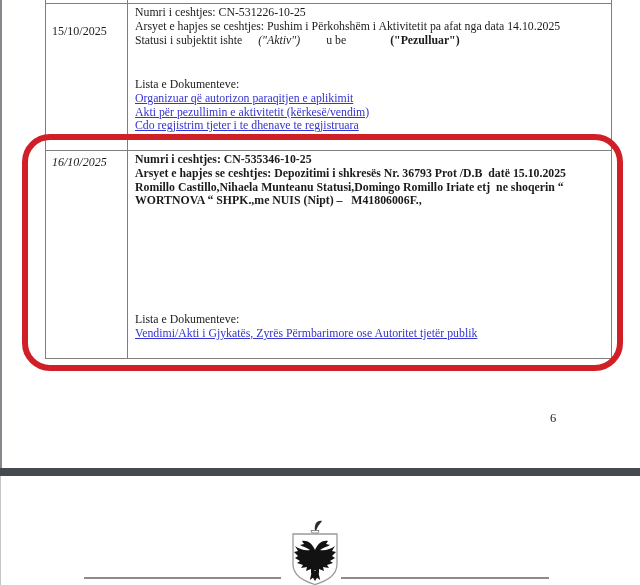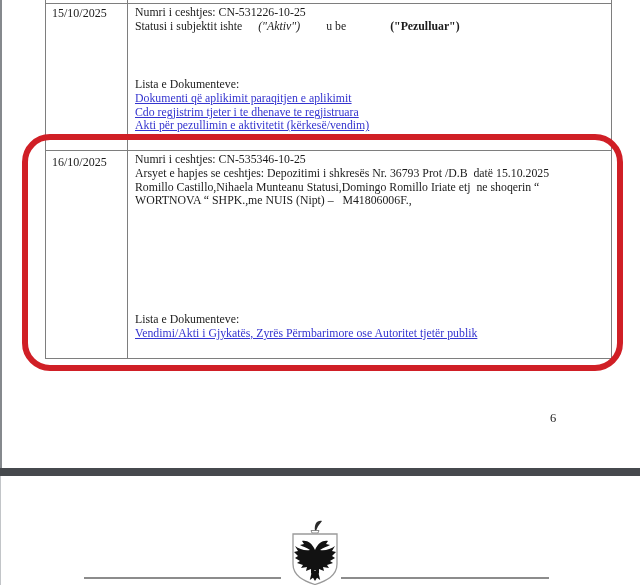--- a/index.html
+++ b/index.html
@@ -17,25 +17,25 @@
   .case-table{
     left:45px;top:0;width:565px;height:358px;
     border-left:1px solid #7e7e7e;border-right:1px solid #7e7e7e;
     border-bottom:1px solid #7e7e7e;box-sizing:content-box;
   }
   .h-top{top:3px;left:0;width:565px;height:1px;background:#7e7e7e;}
   .v-col{left:81px;top:0;height:358px;width:1px;background:#7e7e7e;}
   .h-row{top:150px;left:0;width:565px;height:1px;background:#7e7e7e;}
   .tline{white-space:pre;font-size:11.8px;line-height:13.8px;}
   .date{font-size:12px;}
-  .date1{left:6px;top:6px;text-align:center;}
-  .date2{left:6px;top:155px;}
+  .date1{left:6px;top:24px;text-align:center;}
+  .date2{left:6px;top:155px;font-style:italic;}
   .r1-main{left:89px;top:6px;}
   .r1-docs{left:89px;top:78px;}
-  .r2-main{left:89px;top:153px;}
+  .r2-main{left:89px;top:153px;font-weight:bold;}
   .r2-docs{left:89px;top:313px;}
   .status-row{display:flex;}
   .u{}
   .seg-old{margin-left:16px;font-style:italic;}
   .seg-verb2{margin-left:26px;}
   .seg-new{margin-left:44px;font-weight:bold;}
   .doc-link{color:#3434cf;text-decoration:underline;cursor:pointer;}
   
   .highlight{
     left:22px;top:134px;width:601px;height:237px;box-sizing:border-box;
@@ -54,33 +54,34 @@
 
 <div class="abs case-table">
   <div class="abs h-top"></div>
   <div class="abs v-col"></div>
   <div class="abs h-row"></div>
 
   <div class="abs date date1">15/10/2025</div>
 
   <div class="abs r1-main">
     <div class="tline">Numri i ceshtjes: CN-531226-10-25</div>
+    <div class="tline">Arsyet e hapjes se ceshtjes: Pushim i Përkohshëm i Aktivitetit pa afat nga data 14.10.2025</div>
     <div class="tline status-row">
       <span class="u">Statusi i subjektit</span><span> ishte</span>
       <span class="seg-old">("Aktiv")</span>
       <span class="seg-verb2">u be</span>
       <span class="seg-new">("Pezulluar")</span>
     </div>
   </div>
 
   <div class="abs r1-docs">
     <div class="tline u">Lista e Dokumenteve:</div>
-    <div class="tline doc-link">Dokumenti që aplikimit paraqitjen e aplikimit</div>
+    <div class="tline doc-link">Organizuar që autorizon paraqitjen e aplikimit</div>
+    <div class="tline doc-link">Akti për pezullimin e aktivitetit (kërkesë/vendim)</div>
     <div class="tline doc-link">Cdo regjistrim tjeter i te dhenave te regjistruara</div>
-    <div class="tline doc-link">Akti për pezullimin e aktivitetit (kërkesë/vendim)</div>
   </div>
 
   <div class="abs date date2">16/10/2025</div>
 
   <div class="abs r2-main">
     <div class="tline">Numri i ceshtjes: CN-535346-10-25</div>
     <div class="tline">Arsyet e hapjes se ceshtjes: Depozitimi i shkresës Nr. 36793 Prot /D.B  datë 15.10.2025</div>
     <div class="tline">Romillo Castillo,Nihaela Munteanu Statusi,Domingo Romillo Iriate etj  ne shoqerin “</div>
     <div class="tline">WORTNOVA “ SHPK.,me NUIS (Nipt) –   M41806006F.,</div>
   </div>

